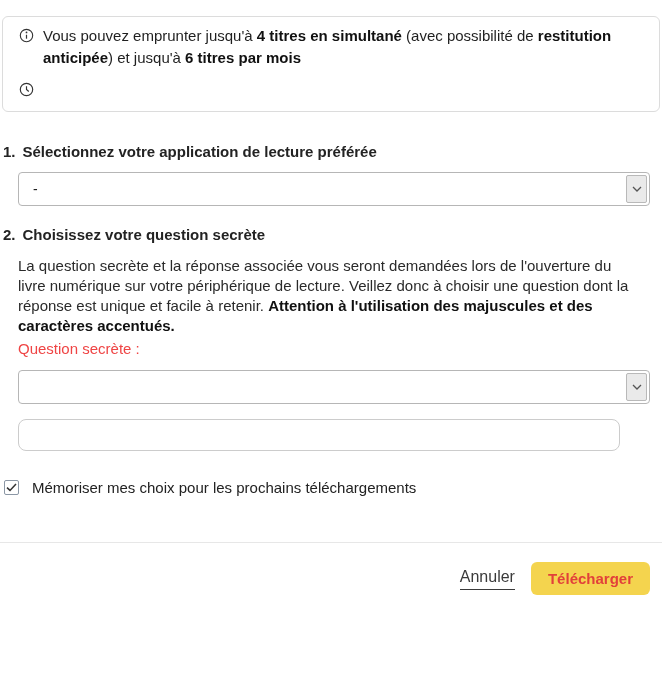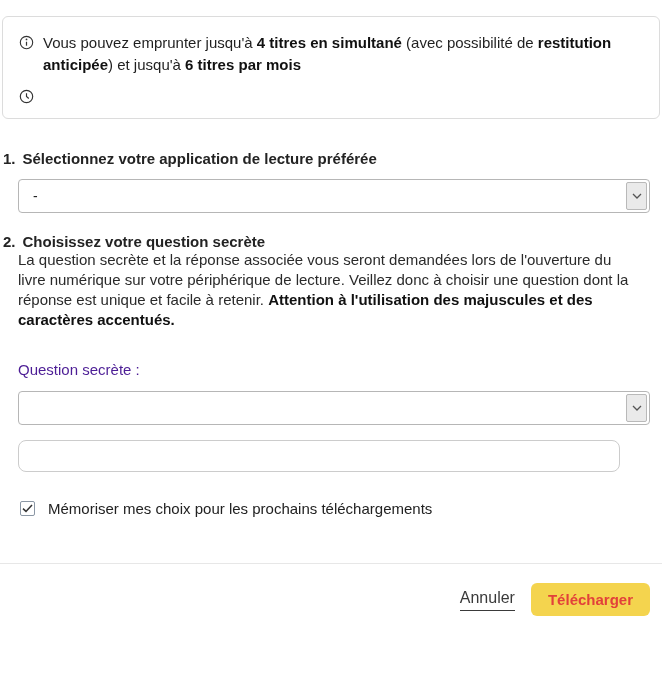--- a/index.html
+++ b/index.html
@@ -9,21 +9,21 @@
     color: #1f1f1f;
     width: 662px;
   }
   .page { width: 662px; padding-top: 16px; position: relative; }
 
   
   .info-box {
     margin: 0 2px;
     border: 1px solid #dcdcdc;
     border-radius: 6px;
-    padding: 15px 16px 4px 16px;
+    padding: 8px 16px 4px 16px;
     background: #ffffff;
   }
   .info-line {
     display: flex;
     align-items: flex-start;
     gap: 9px;
     font-size: 15px;
     line-height: 22px;
     margin-bottom: 10px;
   }
@@ -72,49 +72,50 @@
     border: 1px solid #b9b9b9;
     border-radius: 2px;
     display: flex;
     align-items: center;
     justify-content: center;
     pointer-events: none;
   }
 
   .step-body { margin: 0 12px 0 18px; }
   .description {
+    margin-top: 13px;
     font-size: 15px;
     line-height: 20px;
     color: #2a2a2a;
     max-width: 624px;
   }
   .field-label {
-    margin-top: 31px;
-    font-size: 15px;
-    color: #4c1d95;
+    margin-top: 4px;
+    font-size: 15px;
+    color: #ef4444;
   }
   .q-select { margin: 13px 0 0 0; }
 
   .answer-input {
     display: block;
     margin-top: 15px;
     width: 602px;
     height: 32px;
     border: 1px solid #cccccc;
     border-radius: 8px;
     padding: 0 12px;
     font-family: inherit;
     font-size: 14px;
     color: #222;
     outline: none;
   }
 
   
   .memorize-row {
-    margin: 28px 12px 0 20px;
+    margin: 28px 12px 0 4px;
     display: flex;
     align-items: center;
     gap: 13px;
     font-size: 15px;
     color: #222;
     cursor: default;
   }
   .checkbox {
     width: 15px; height: 15px;
     border: 1px solid #8b97a5;

